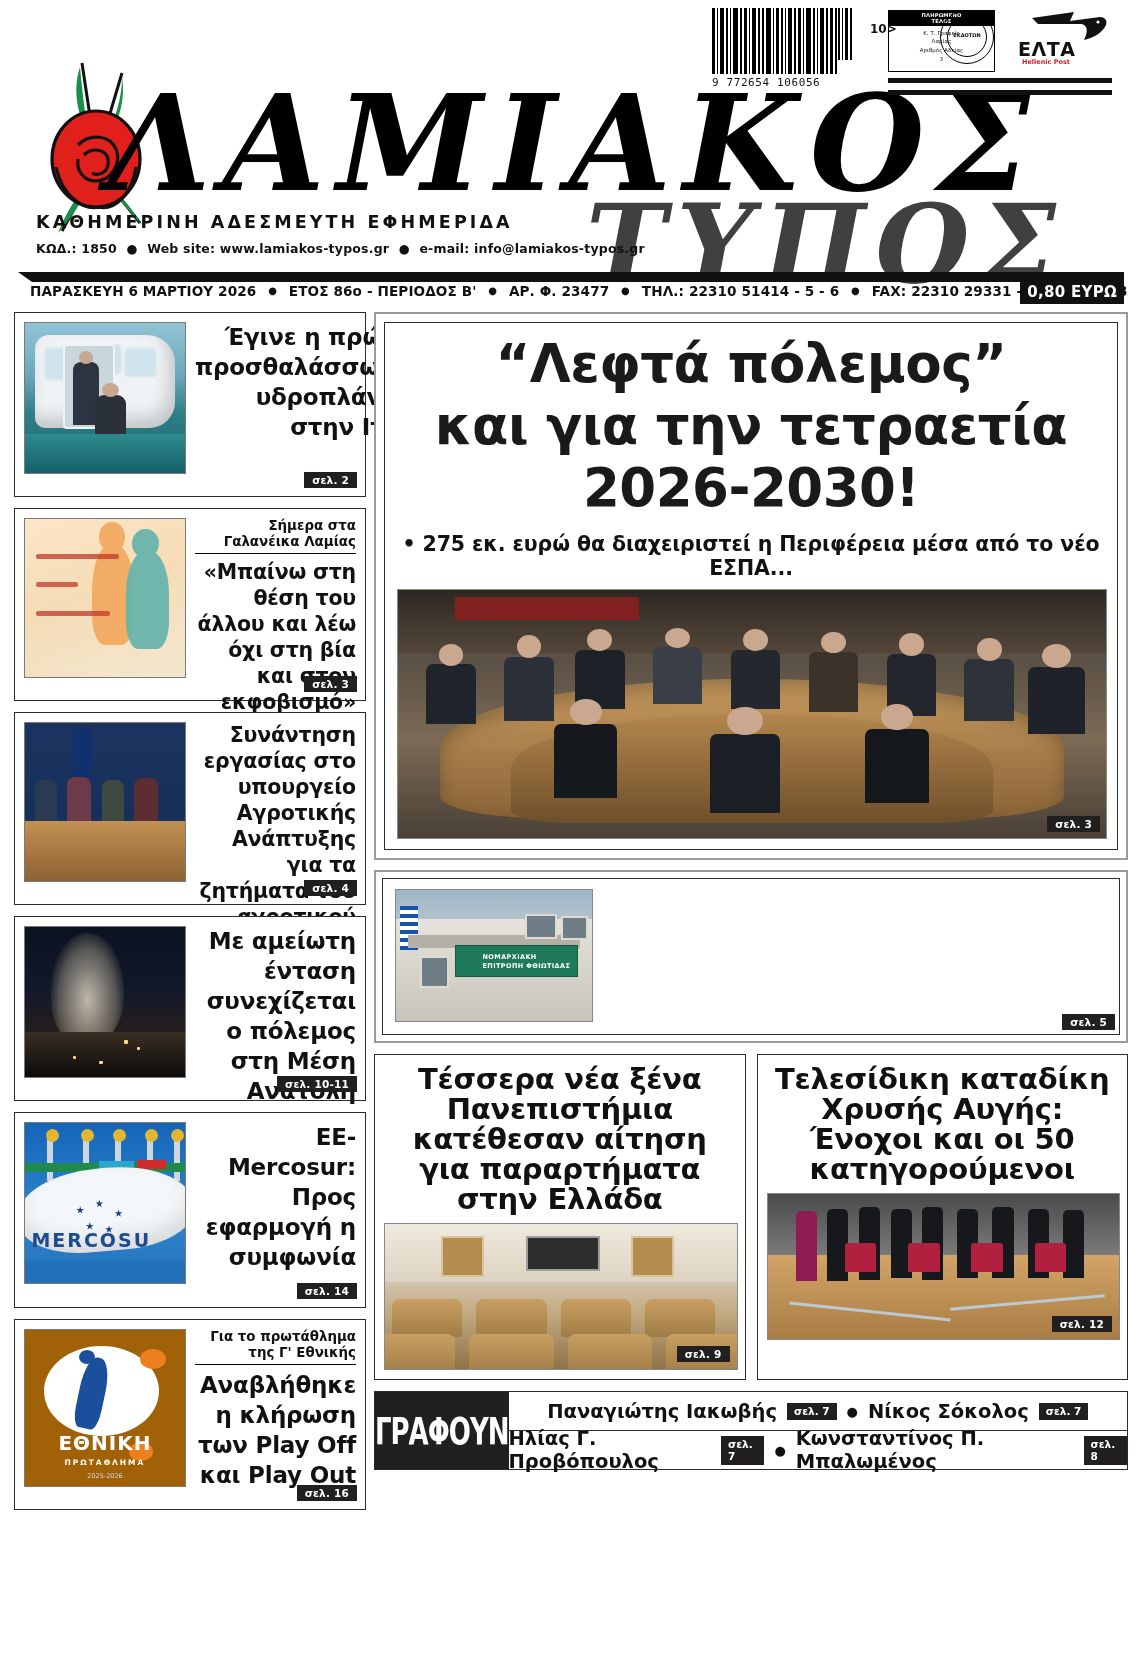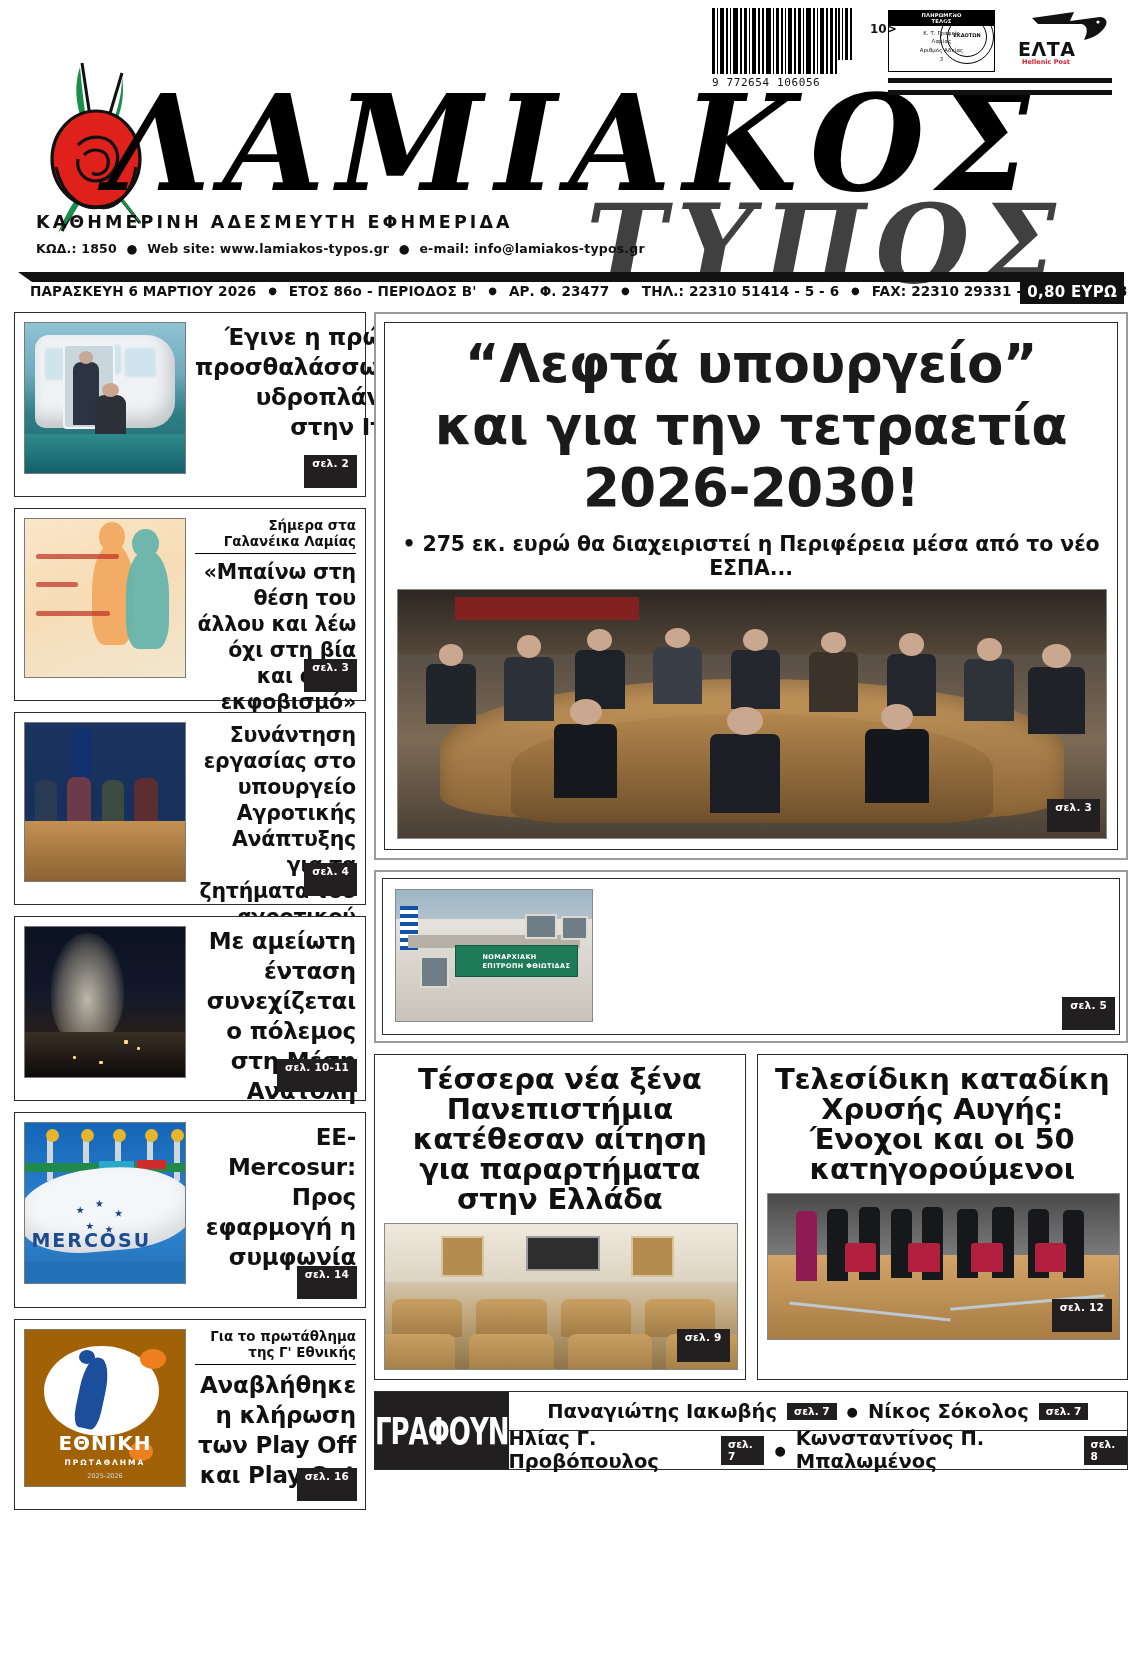--- a/index.html
+++ b/index.html
@@ -89,21 +89,21 @@
     box-sizing:border-box;padding:9px;}
   .card .inner{display:flex;gap:0;}
   .card .thumb{flex:0 0 160px;height:150px;border:1px solid #7a7a7a;overflow:hidden;position:relative;}
   .card .txt{flex:1 1 auto;padding-left:9px;display:flex;flex-direction:column;
     justify-content:flex-start;align-items:flex-end;text-align:right;}
   .kicker{font-size:13.4px;font-weight:700;border-bottom:1.4px solid #000;
     padding-bottom:3px;margin-bottom:5px;width:100%;text-align:right;line-height:16px;}
   .headline-s{font-size:23px;font-weight:700;line-height:30px;letter-spacing:-0.2px;}
   .headline-s.small{font-size:20.5px;line-height:26px;}
   .pagebadge{position:absolute;right:8px;bottom:8px;background:#211f1f;color:#fff;
-    font-size:10.5px;font-weight:700;padding:2px 8px 19px;letter-spacing:.2px;}
+    font-size:10.5px;font-weight:700;padding:2px 8px 2px;letter-spacing:.2px;}
 
   
   .lead{position:relative;border:2px solid #9a9a9a;background:#fff;padding:8px;box-sizing:border-box;}
   .lead-in{border:1.6px solid #2b2b2b;padding:10px 12px 10px;position:relative;}
   .lead-h{font-size:53px;font-weight:800;text-align:center;line-height:62px;
     letter-spacing:-0.5px;color:#1a1a1a;}
   .lead-sub{font-size:20.5px;font-weight:700;text-align:center;margin-top:13px;margin-bottom:9px;
     letter-spacing:-0.1px;}
   .lead-photo{width:100%;height:248px;border:1px solid #888;overflow:hidden;position:relative;}
 
@@ -512,21 +512,21 @@
           </div>
         </div>
         <div class="pagebadge">σελ. 16</div>
       </div>
     </div>
 
     <div class="col-right">
 
       <div class="lead">
         <div class="lead-in">
-          <div class="lead-h">“Λεφτά υπουργείο”</div>
+          <div class="lead-h">“Λεφτά πόλεμος”</div>
           <div class="lead-h">και για την τετραετία</div>
           <div class="lead-h">2026-2030!</div>
           <div class="lead-sub">• 275 εκ. ευρώ θα διαχειριστεί η Περιφέρεια μέσα από το νέο ΕΣΠΑ...</div>
           <div class="lead-photo">
             <div class="ph ph-council">
               <div class="back"></div>
                 <div class="red"></div>
               <div class="arc"></div>
                 <div class="arc2"></div>
               <div class="pp" style="left:4%;top:30%;width:7%;height:24%;background:#20242b"></div>

